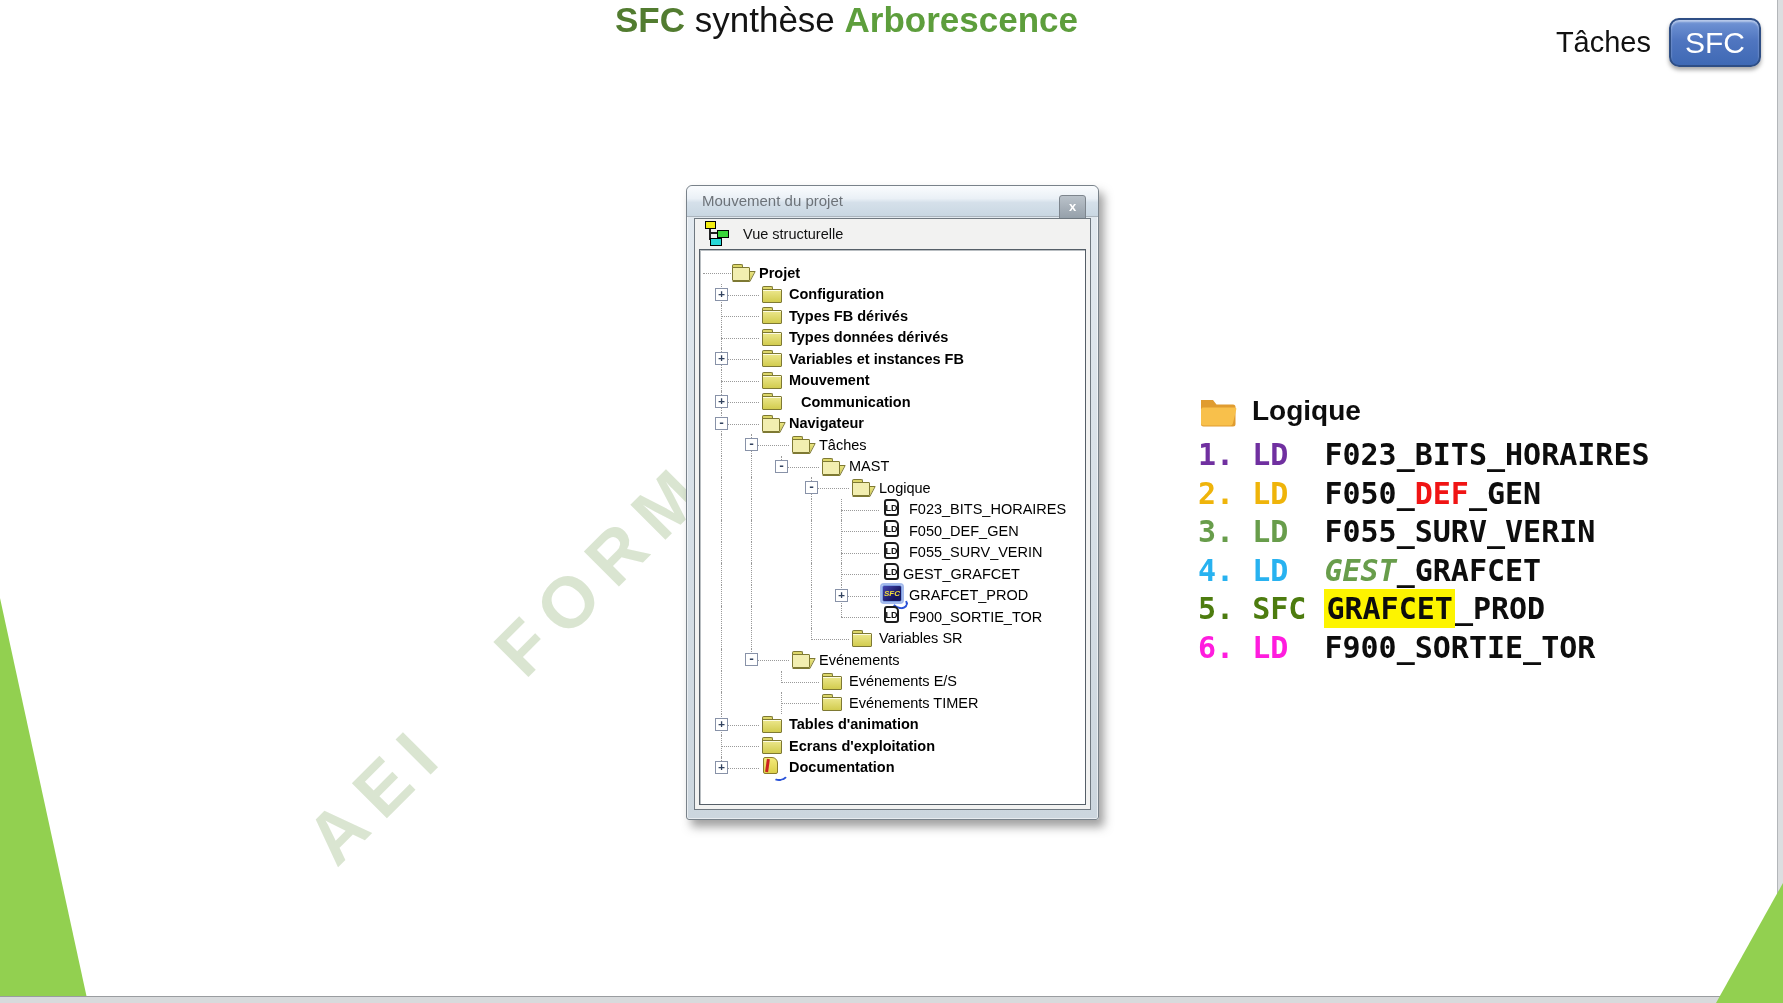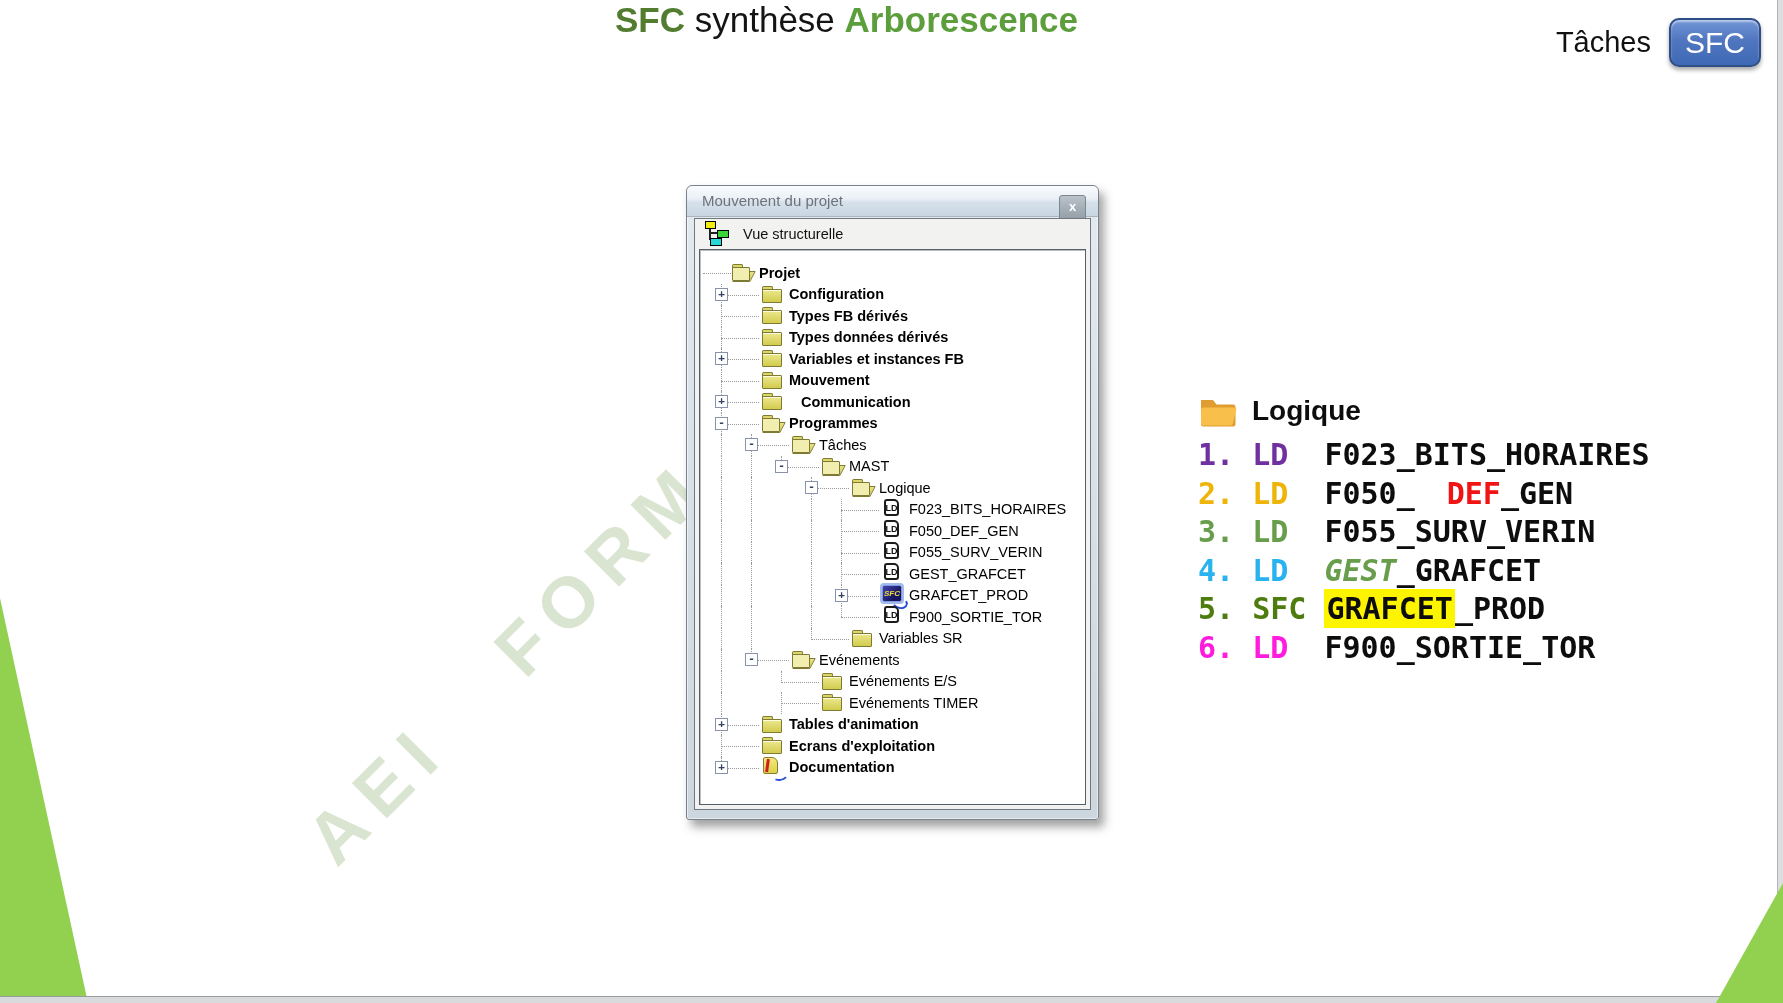--- a/index.html
+++ b/index.html
@@ -200,21 +200,21 @@
           <span class="ic ic-folder" style="left:61px"></span>
           <span class="tlabel b" style="left:101px">Communication</span>
         </div>
         <div class="trow">
           <i class="vg" style="left:21px;top:0;height:21.5px"></i>
           <i class="hg" style="left:21px;width:38px"></i>
           <span class="exp" style="left:15px">-</span>
           <span class="ic ic-folder-open" style="left:61px">
             <i></i>
           </span>
-          <span class="tlabel b" style="left:89px">Programmes</span>
+          <span class="tlabel b" style="left:89px">Navigateur</span>
         </div>
         <div class="trow">
           <i class="vg" style="left:21px;top:0;height:21.5px"></i>
           <i class="vg" style="left:51px;top:0;height:21.5px"></i>
           <i class="hg" style="left:51px;width:38px"></i>
           <span class="exp" style="left:45px">-</span>
           <span class="ic ic-folder-open" style="left:91px">
             <i></i>
           </span>
           <span class="tlabel" style="left:119px">Tâches</span>
@@ -268,21 +268,21 @@
           <span class="ic ic-ld" style="left:181px"></span>
           <span class="tlabel" style="left:209px">F055_SURV_VERIN</span>
         </div>
         <div class="trow">
           <i class="vg" style="left:21px;top:0;height:21.5px"></i>
           <i class="vg" style="left:51px;top:0;height:21.5px"></i>
           <i class="vg" style="left:111px;top:0;height:21.5px"></i>
           <i class="vg" style="left:141px;top:0;height:21.5px"></i>
           <i class="hg" style="left:141px;width:38px"></i>
           <span class="ic ic-ld" style="left:181px"></span>
-          <span class="tlabel" style="left:209px">GEST_GRAFCET</span>
+          <span class="tlabel" style="left:203px">GEST_GRAFCET</span>
         </div>
         <div class="trow">
           <i class="vg" style="left:21px;top:0;height:21.5px"></i>
           <i class="vg" style="left:51px;top:0;height:21.5px"></i>
           <i class="vg" style="left:111px;top:0;height:21.5px"></i>
           <i class="vg" style="left:141px;top:0;height:21.5px"></i>
           <i class="hg" style="left:141px;width:38px"></i>
           <span class="exp" style="left:135px">+</span>
           <span class="ic ic-sfc" style="left:181px">
             <i></i>
@@ -359,21 +359,21 @@
 <div class="legend">
   <div class="lhead">
     <svg class="lfolder" width="40" height="33" viewBox="0 0 40 33">
       <path d="M3 5 h12 l3.5 4.5 H35 a2.5 2.5 0 0 1 2.5 2.5 v17 a2.5 2.5 0 0 1 -2.5 2.5 H5.5 A2.5 2.5 0 0 1 3 29 Z" fill="#E09C30"></path>
       <path d="M4.5 12.5 h32 a1.8 1.8 0 0 1 1.7 2.3 l-3.4 14 a2.4 2.4 0 0 1 -2.3 1.7 H5.5 A2.5 2.5 0 0 1 3 28 V14 Z" fill="#F8C04B"></path>
     </svg>
     <span class="lhtext">Logique</span>
   </div>
   <div class="llist">
       <div class="lline"><span style="color: rgb(112, 48, 160);">1. LD</span><span>  </span><span>F023_BITS_HORAIRES</span></div>
-      <div class="lline"><span style="color: rgb(239, 180, 10);">2. LD</span><span>  </span><span>F050_</span><span style="color: rgb(240, 20, 20); margin-left: 32px;">DEF</span><span>_GEN</span></div>
+      <div class="lline"><span style="color: rgb(239, 180, 10);">2. LD</span><span>  </span><span>F050_</span><span style="color: rgb(240, 20, 20);">DEF</span><span>_GEN</span></div>
       <div class="lline"><span style="color: rgb(104, 157, 75);">3. LD</span><span>  </span><span>F055_SURV_VERIN</span></div>
       <div class="lline"><span style="color: rgb(40, 178, 240);">4. LD</span><span>  </span><span style="color: rgb(104, 157, 75); font-style: italic;">GEST</span><span>_GRAFCET</span></div>
       <div class="lline"><span style="color: #4d7c0f;">5. SFC</span><span> </span><span class="hl" style="background: rgb(253, 244, 0);">GRAFCET</span><span>_PROD</span></div>
       <div class="lline"><span style="color: rgb(255, 28, 222);">6. LD</span><span>  </span><span>F900_SORTIE_TOR</span></div>
     </div>
 </div>
 
 <div class="tri-left"></div>
 <div class="tri-right"></div>
 <div class="strip-bottom"></div>

